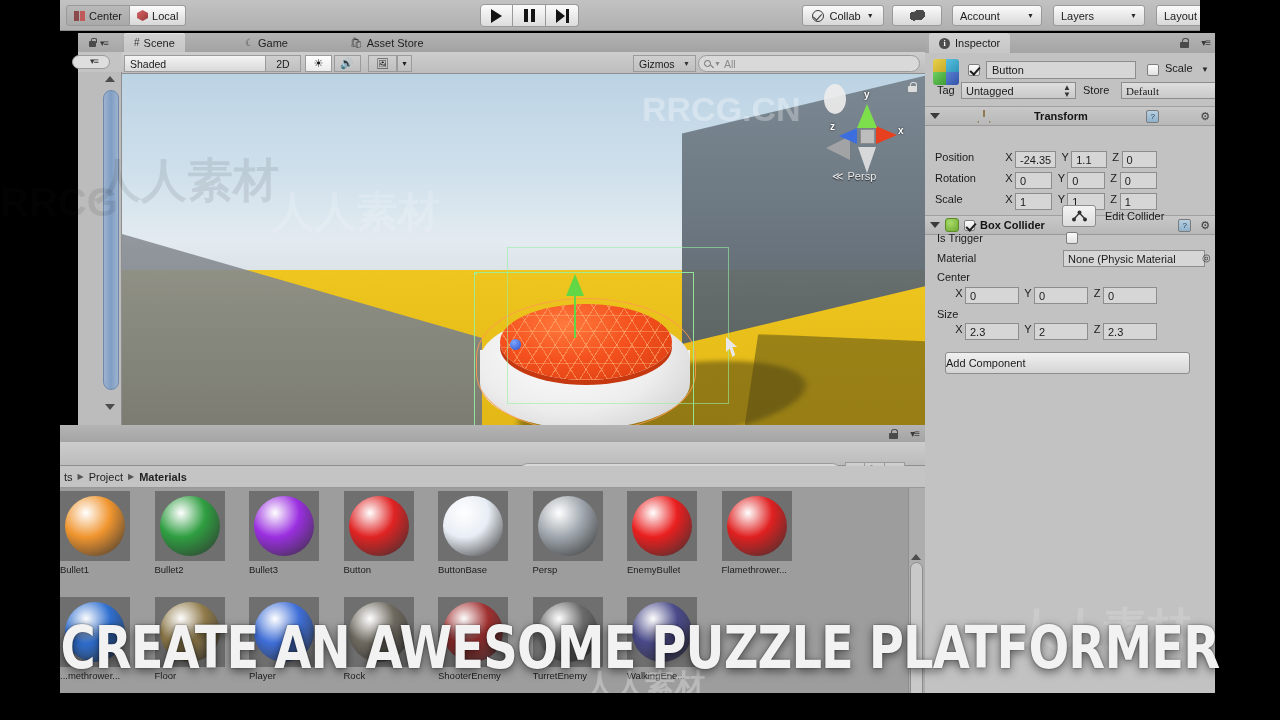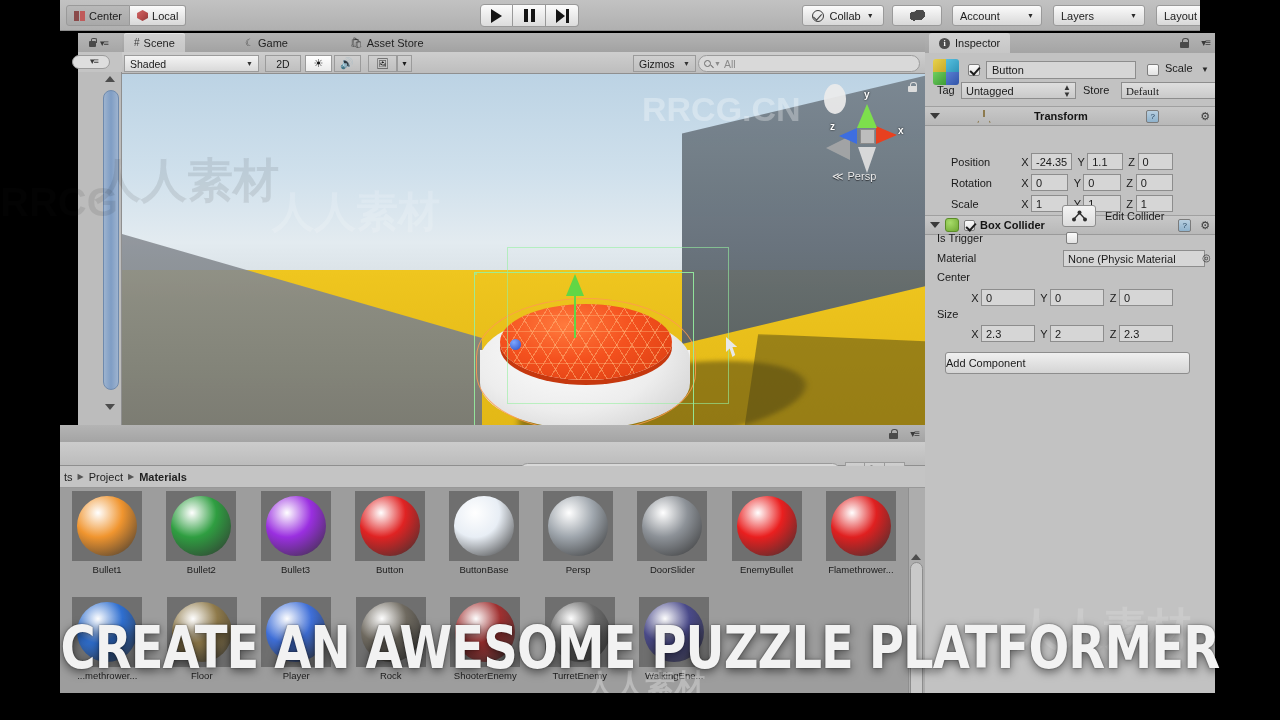--- a/index.html
+++ b/index.html
@@ -222,21 +222,21 @@
     display:flex;align-items:center;justify-content:center; font-size:10px; color:#555;}
   .filt:first-child{border-left:1px solid #9b9b9b;}
   .breadcrumb { position:absolute; left:0; top:41px; width:100%; height:22px; background:#c4c4c4; border-bottom:1px solid #989898;
     display:flex; align-items:center; padding-left:4px; font-size:11px; color:#1f1f1f; gap:5px; }
   .breadcrumb .sep { font-size:8px; color:#555; }
   .breadcrumb .cur { font-weight:bold; }
   .asset-grid { position:absolute; left:0; top:63px; width:848px; height:232px; background:#9d9d9d; overflow:hidden; }
   .asset-row { position:absolute; left:0; width:848px; height:95px; display:flex; }
   .asset-row.r1 { top:3px; }
   .asset-row.r2 { top:109px; }
-  .asset-cell { width:94.5px; height:95px; display:flex; flex-direction:column; align-items:center; }
+  .asset-cell { width:94.5px; height:95px; display:flex; flex-direction:column; align-items:flex-start; }
   .thumb { width:70px; height:70px; background:#6f6f6f; display:flex; align-items:center; justify-content:center; }
   .sphere { width:60px; height:60px; border-radius:50%; }
   .asset-lbl { margin-top:3px; font-size:9.5px; color:#1c1c1c; white-space:nowrap; max-width:92px; overflow:hidden; text-align:center;}
   .proj-scrollbar { position:absolute; right:0; top:63px; width:17px; height:232px; background:#adadad; border-left:1px solid #8f8f8f; }
   .proj-scroll-thumb { position:absolute; right:2px; top:74px; width:13px; height:185px; background:#c9c9c9; border:1px solid #8d8d8d; border-radius:7px;}
   .proj-sc-arr { position:absolute; right:4px; width:0;height:0;border-left:5px solid transparent;border-right:5px solid transparent;}
   .proj-sc-arr.up{top:66px;border-bottom:6px solid #4d4d4d;}
   .proj-bottombar { position:absolute; left:0; bottom:0; width:865px; height:25px; background: linear-gradient(#b6b6b6,#a6a6a6); border-top:1px solid #8f8f8f;}
   .zoom-slider { position:absolute; right:20px; top:9px; width:75px; height:4px; background:#6e6e6e; border-radius:2px;}
   .zoom-knob { position:absolute; right:39px; top:5px; width:12px;height:12px;border-radius:50%;
@@ -282,21 +282,21 @@
     font-size:8px; display:flex;align-items:center;justify-content:center; color:#1c3a55;}
   .comp-gear { font-size:11px; color:#3a3a3a; }
   .tr-icon { width:14px;height:13px; position:relative; }
   .tr-icon::before { content:''; position:absolute; left:6px; top:0; width:2px; height:7px; background:#8d7a4e; }
   .tr-icon::after { content:''; position:absolute; left:0; top:6px; width:14px; height:7px;
     background: linear-gradient(to right, #8d7a4e 0 2px, transparent 2px 12px, #8d7a4e 12px 14px);
     clip-path: polygon(0 100%, 50% 0, 100% 100%, 85% 100%, 50% 25%, 15% 100%); }
   .bc-icon { width:14px;height:14px; border-radius:3px;
     background: radial-gradient(circle at 35% 30%, #a8dc6a, #6fa832); border:1px solid #5b8c28;}
 
-  .vec-row { position:absolute; left:16px; width:235px; height:21px; display:flex; align-items:center; }
+  .vec-row { position:absolute; left:0; width:235px; height:21px; display:flex; }
   .vec-row .lbl { width:78px; padding-left:10px; font-size:11px; }
   .vec-row .ax { width:12px; text-align:center; font-size:11px; }
   .vec-row .fld { flex:1; margin-right:3px; }
 
   
   .wm { position:absolute; color: rgba(255,255,255,.16); font-weight:bold; pointer-events:none;
         font-family:"Liberation Sans", sans-serif; white-space:nowrap; }
   .wm.dark { color: rgba(30,30,30,.10); }
   .title-band { position:absolute; left:0; bottom:25px; width:1280px; height:95px;
      display:flex; align-items:center; justify-content:center; pointer-events:none; }
@@ -390,21 +390,21 @@
         <span class="tab-icn">☾</span>
         <span>Game</span>
       </div>
       <div class="tab" style="left:218px;">
         <span class="tab-icn">🛍</span>
         <span>Asset Store</span>
       </div>
     </div>
 
     <div class="scene-toolbar">
-      <div class="st-ctl" style="left:2px;width:135px;justify-content:center;">
+      <div class="st-ctl" style="left:2px;width:160px;justify-content:center;">
         <span>Shaded</span>
         <span class="drop-arrow">▼</span>
       </div>
       <div class="st-ctl flat" style="left:143px;width:36px;justify-content:center;">
         <span>2D</span>
       </div>
       <div class="st-ctl on" style="left:183px;width:27px;justify-content:center;">
         <span style="font-size:11px;">☀</span>
       </div>
       <div class="st-ctl flat" style="left:212px;width:27px;justify-content:center;">
@@ -525,26 +525,20 @@
             <div class="asset-lbl">ButtonBase</div>
           </div>
         <div class="asset-cell">
             <div class="thumb">
               <div class="sphere" id="s05" style="background: radial-gradient(circle at 35% 28%, rgb(255, 255, 255) 0%, rgb(159, 166, 173) 42%, rgba(0, 0, 0, 0.55) 100%);"></div>
             </div>
             <div class="asset-lbl">Persp</div>
           </div>
         <div class="asset-cell">
             <div class="thumb">
-              <div class="sphere" id="s06" style="background: radial-gradient(circle at 35% 28%, rgb(255, 255, 255) 0%, rgb(141, 146, 152) 42%, rgba(0, 0, 0, 0.55) 100%);"></div>
-            </div>
-            <div class="asset-lbl">DoorSlider</div>
-          </div>
-        <div class="asset-cell">
-            <div class="thumb">
               <div class="sphere" id="s07" style="background: radial-gradient(circle at 35% 28%, rgb(255, 255, 255) 0%, rgb(234, 31, 31) 42%, rgba(0, 0, 0, 0.55) 100%);"></div>
             </div>
             <div class="asset-lbl">EnemyBullet</div>
           </div>
         <div class="asset-cell">
             <div class="thumb">
               <div class="sphere" id="s08" style="background: radial-gradient(circle at 35% 28%, rgb(255, 255, 255) 0%, rgb(224, 32, 32) 42%, rgba(0, 0, 0, 0.55) 100%);"></div>
             </div>
             <div class="asset-lbl">Flamethrower...</div>
           </div>

